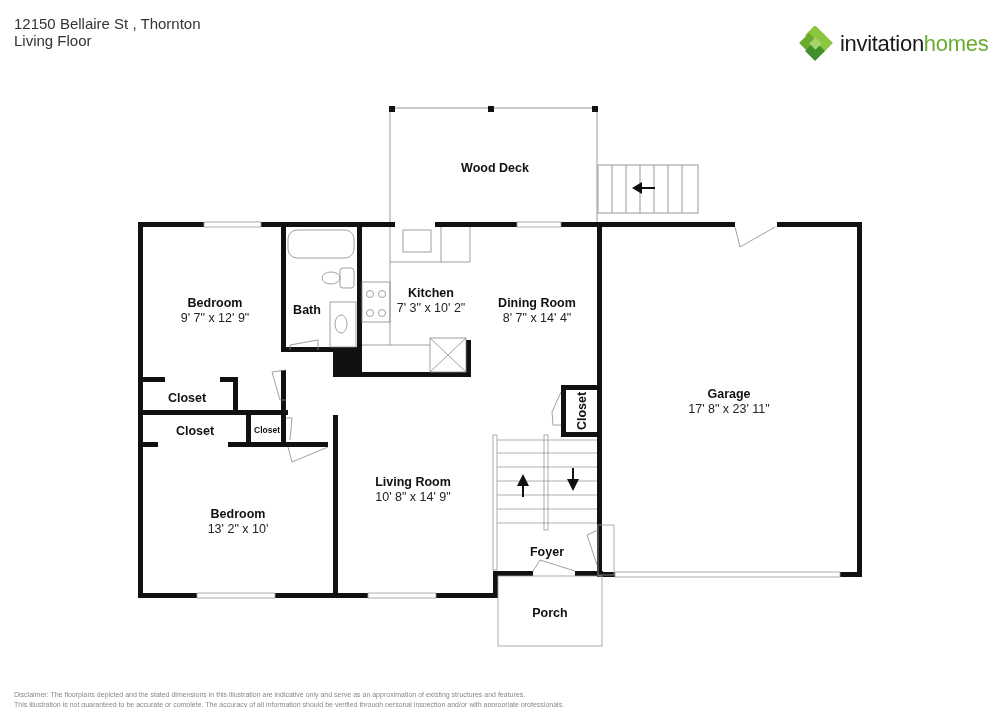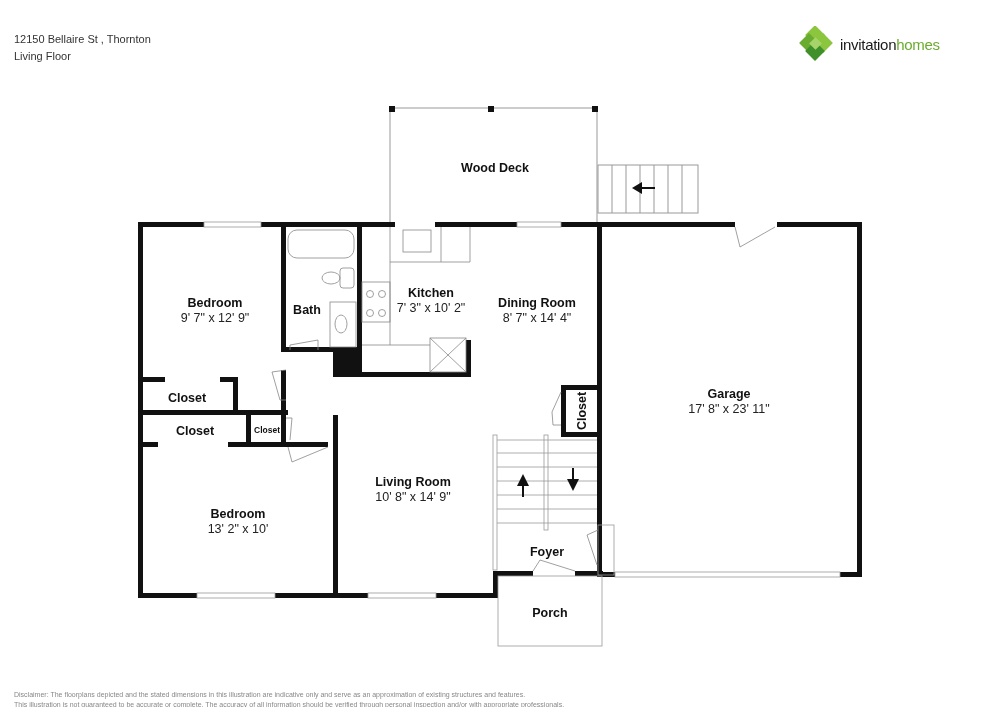--- a/index.html
+++ b/index.html
@@ -1,19 +1,19 @@
 <!DOCTYPE html>
 <html><head>
   <meta charset="utf-8">
   <style>
     html, body { margin: 0; padding: 0; background: #ffffff; }
     body { width: 1000px; height: 707px; position: relative; overflow: hidden; font-family: "Liberation Sans", sans-serif; color: #222; }
-    .header { position: absolute; left: 14px; top: 31px; font-size: 11px; line-height: 17px; color: #333; }
+    .header { position: absolute; left: 14px; top: 15px; font-size: 15px; line-height: 17px; color: #333; }
     .logo { position: absolute; left: 798px; top: 26px; display: flex; align-items: center; }
-    .logo-text { font-family: "Liberation Sans", sans-serif; font-size: 15px; margin-left: 6px; letter-spacing: -0.3px; }
+    .logo-text { font-family: "Liberation Sans", sans-serif; font-size: 22px; margin-left: 6px; letter-spacing: -0.3px; }
     .logo-text .w1 { color: #1a1a1a; }
     .logo-text .w2 { color: #6aac2f; }
     .plan { position: absolute; left: 0; top: 0; }
     .lbl { font-family: "Liberation Sans", sans-serif; font-weight: bold; font-size: 12.5px; fill: #111; text-anchor: middle; }
     .dim { font-family: "Liberation Sans", sans-serif; font-size: 12.5px; fill: #222; text-anchor: middle; }
     .small { font-family: "Liberation Sans", sans-serif; font-weight: bold; font-size: 8.5px; fill: #111; text-anchor: middle; }
     .disclaimer { position: absolute; left: 14px; top: 690px; font-size: 7px; color: #888; line-height: 10px; white-space: nowrap; }
   </style>
 </head>
 <body>

